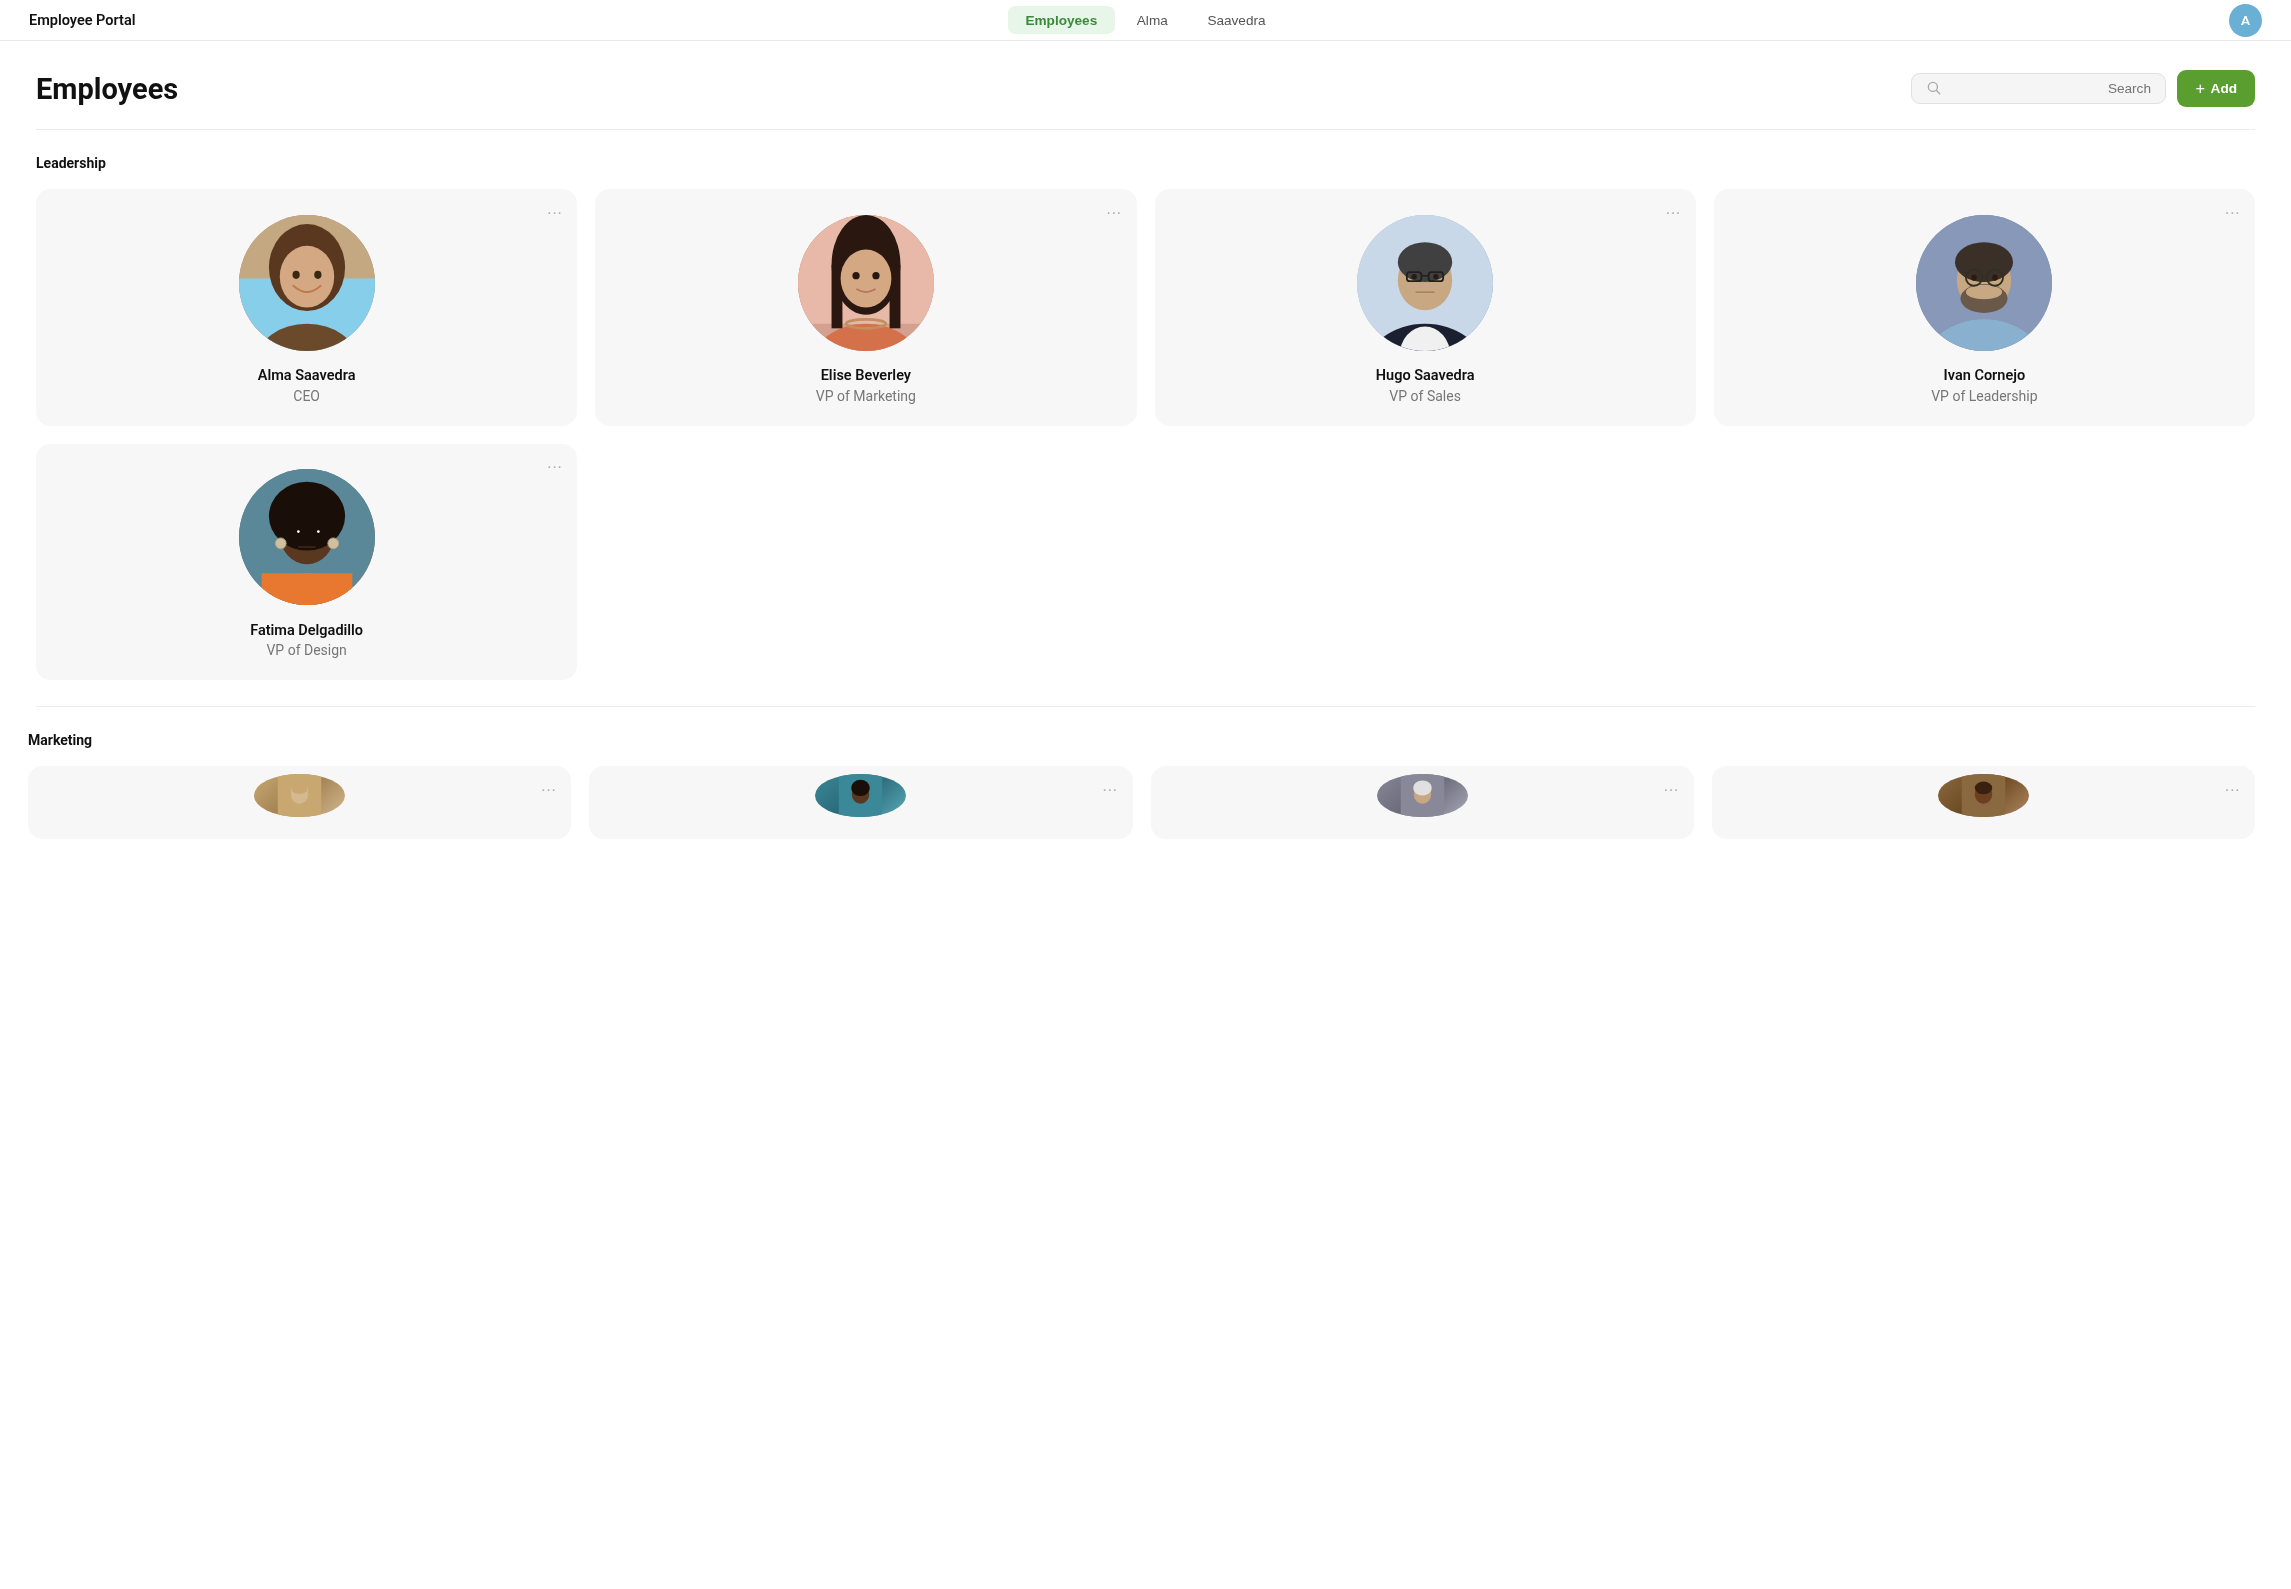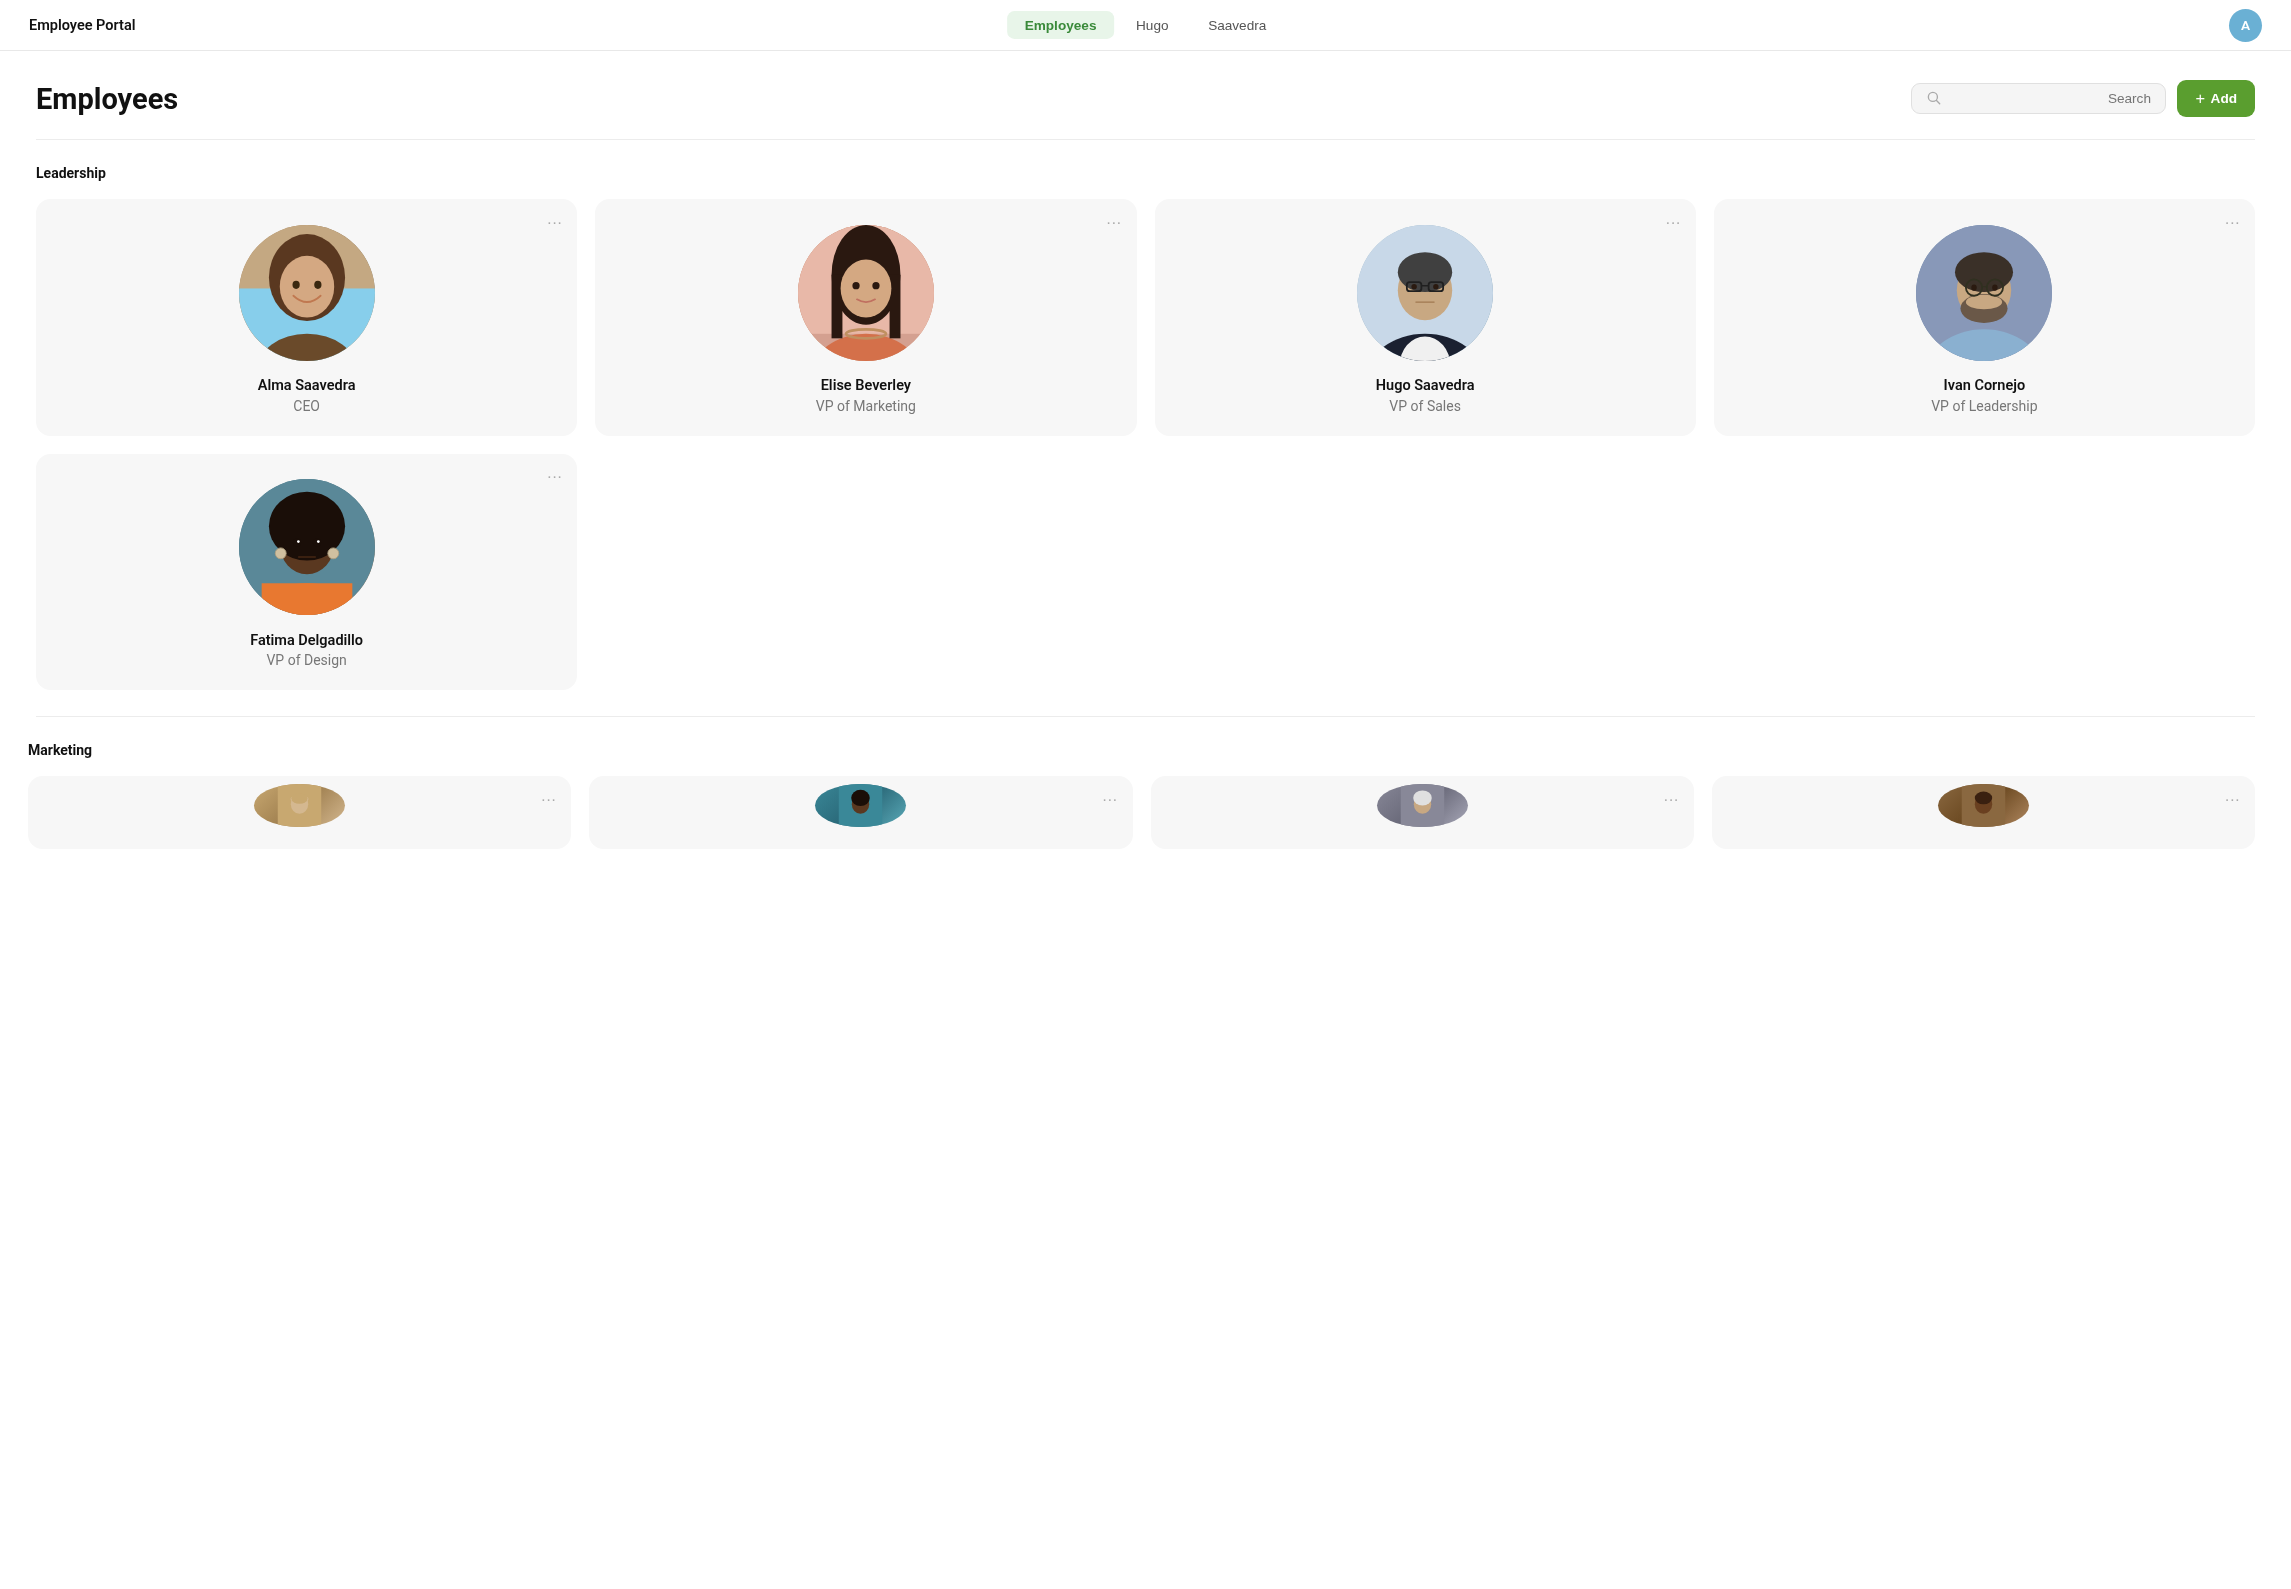--- a/index.html
+++ b/index.html
@@ -8,21 +8,21 @@
       background: #ffffff;
       color: #111;
       min-height: 100vh;
     }
 
     
     .navbar {
       display: flex;
       align-items: center;
       padding: 0 29px;
-      height: 51px;
+      height: 41px;
       border-bottom: 0.9px solid #e8e8e8;
       position: relative;
     }
     .nav-brand {
       font-size: 14.5px;
       font-weight: 600;
       color: #111;
       white-space: nowrap;
     }
     .nav-tabs {
@@ -208,21 +208,21 @@
       height: 100%;
     }
   </style>
 </head>
 <body>
 
 <nav class="navbar">
   <span class="nav-brand">Employee Portal</span>
   <div class="nav-tabs">
     <button class="nav-tab active">Employees</button>
-    <button class="nav-tab">Hugo</button>
+    <button class="nav-tab">Alma</button>
     <button class="nav-tab">Saavedra</button>
   </div>
   <div class="nav-avatar">A</div>
 </nav>
 
 <div class="page-header">
   <h1 class="page-title">Employees</h1>
   <div class="header-actions">
     <div class="search-box">
       <svg class="search-icon-svg" width="14.5" height="14.5" viewBox="0 0 16 16" fill="none">

